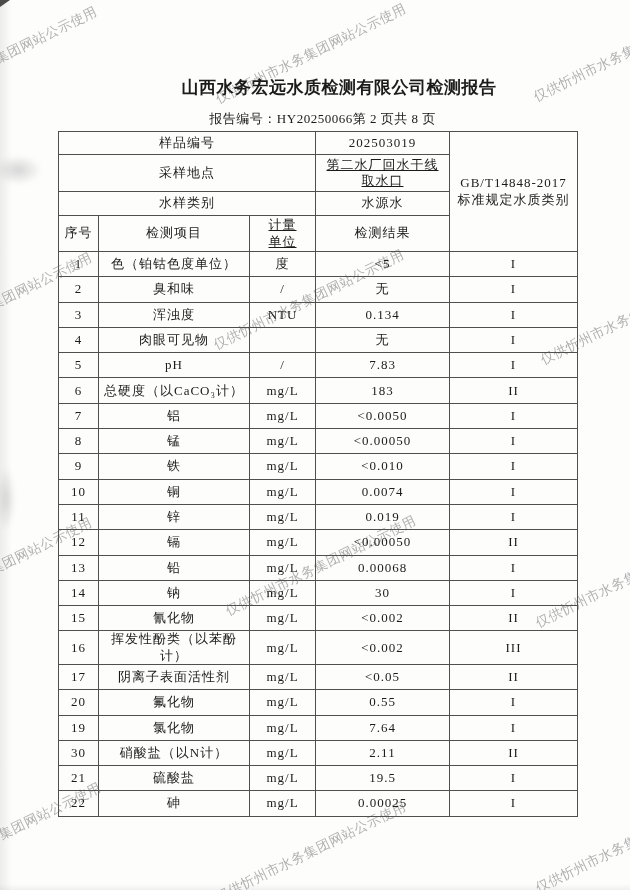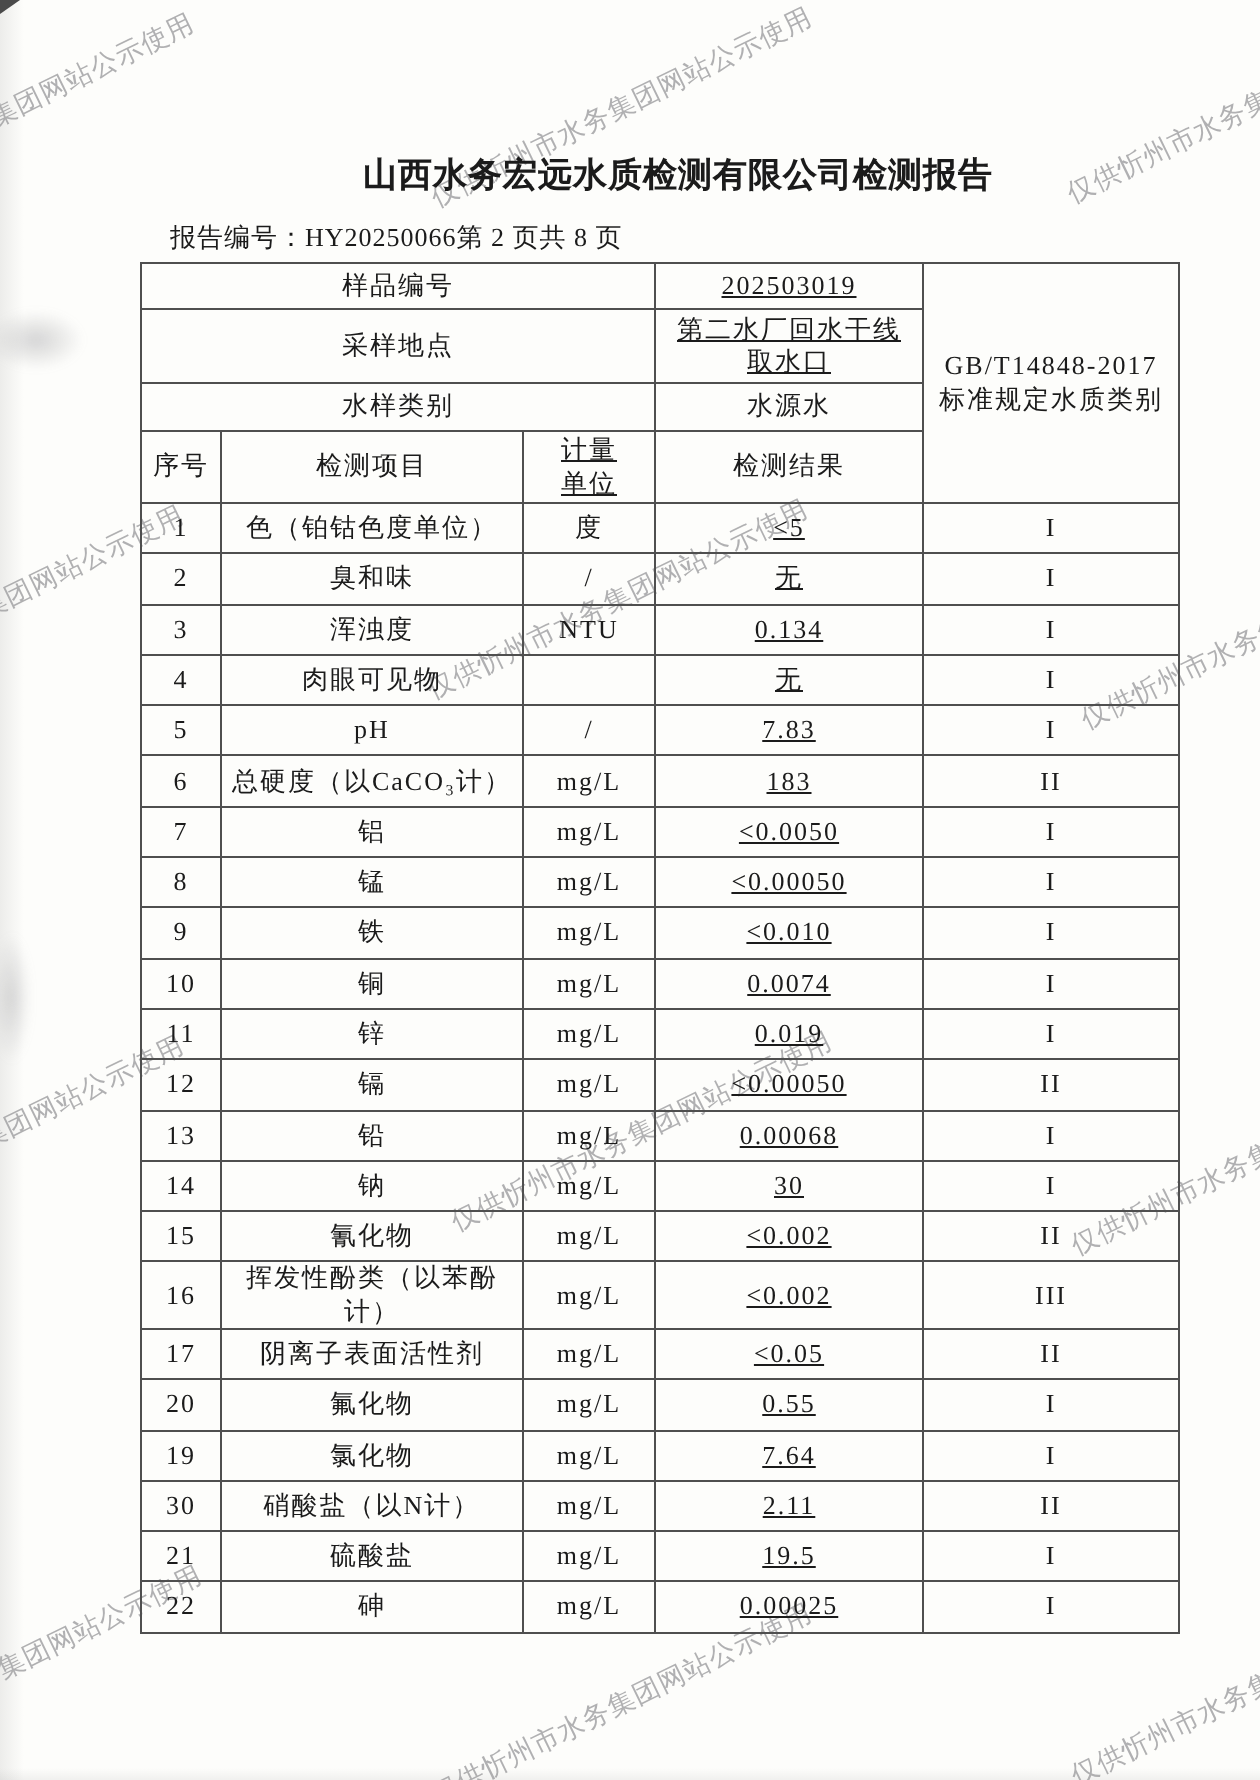--- a/index.html
+++ b/index.html
@@ -30,42 +30,42 @@
     transform:translate(-50%,-50%) rotate(-26deg);
   }
 
   .title{
     position:absolute;top:76px;left:0;width:100%;text-align:center;z-index:2;
     font-family:"Liberation Sans","DejaVu Sans",sans-serif;
     font-weight:bold;font-size:17px;letter-spacing:0.5px;margin-left:24px;
   }
   .meta{
     position:absolute;top:110px;left:85px;right:70px;z-index:2;
-    display:flex;justify-content:flex-start;align-items:baseline;
+    display:flex;justify-content:center;align-items:baseline;
     font-size:13px;letter-spacing:0.5px;
   }
 
   table.report{
-    position:absolute;left:70px;top:131px;width:519px;z-index:2;
+    position:absolute;left:58px;top:131px;width:519px;z-index:2;
     border-collapse:collapse;table-layout:fixed;
   }
   table.report td{
     border:1px solid #4f4f4f;text-align:center;vertical-align:middle;
     font-size:13px;letter-spacing:1px;padding:0;line-height:1.25;
     overflow:hidden;
   }
   tr.r-a td{height:22px;}
   tr.r-b td{height:36px;}
   tr.r-c td{height:23px;}
   tr.r-d td{height:35px;}
   tbody.data tr td{height:24.3px;}
   td.item{text-align:left;padding-left:9px;letter-spacing:1.5px;}
   td.pre{white-space:pre-line;text-decoration:underline;}
   td.gb{font-size:13px;letter-spacing:0.5px;white-space:pre-line;line-height:1.6;margin-left:44px;}
-  td.num{letter-spacing:0.5px;text-decoration:underline;}
+  td.num{letter-spacing:0.5px;}
 </style>
 </head>
 <body>
 
 <div class="page">
 
   <div class="corner-mark"></div>
   <div class="smudge s1"></div>
   <div class="smudge s2"></div>
 

